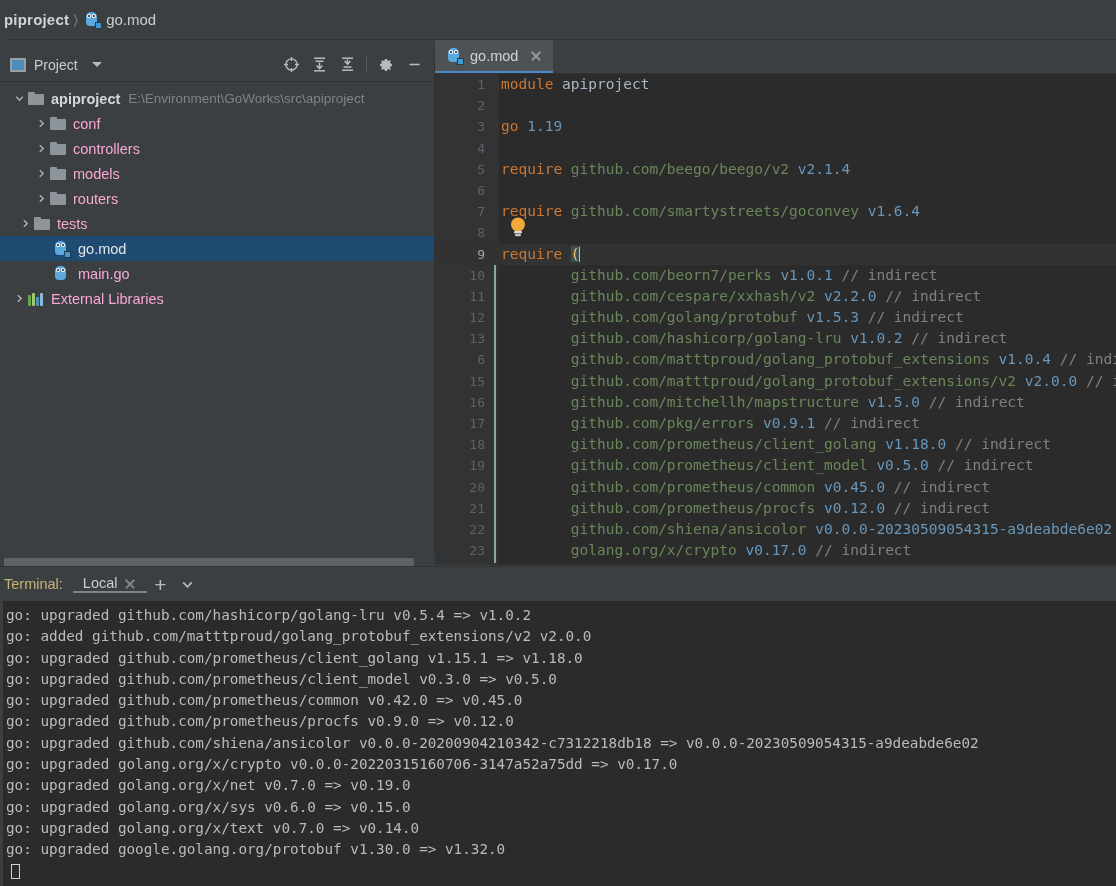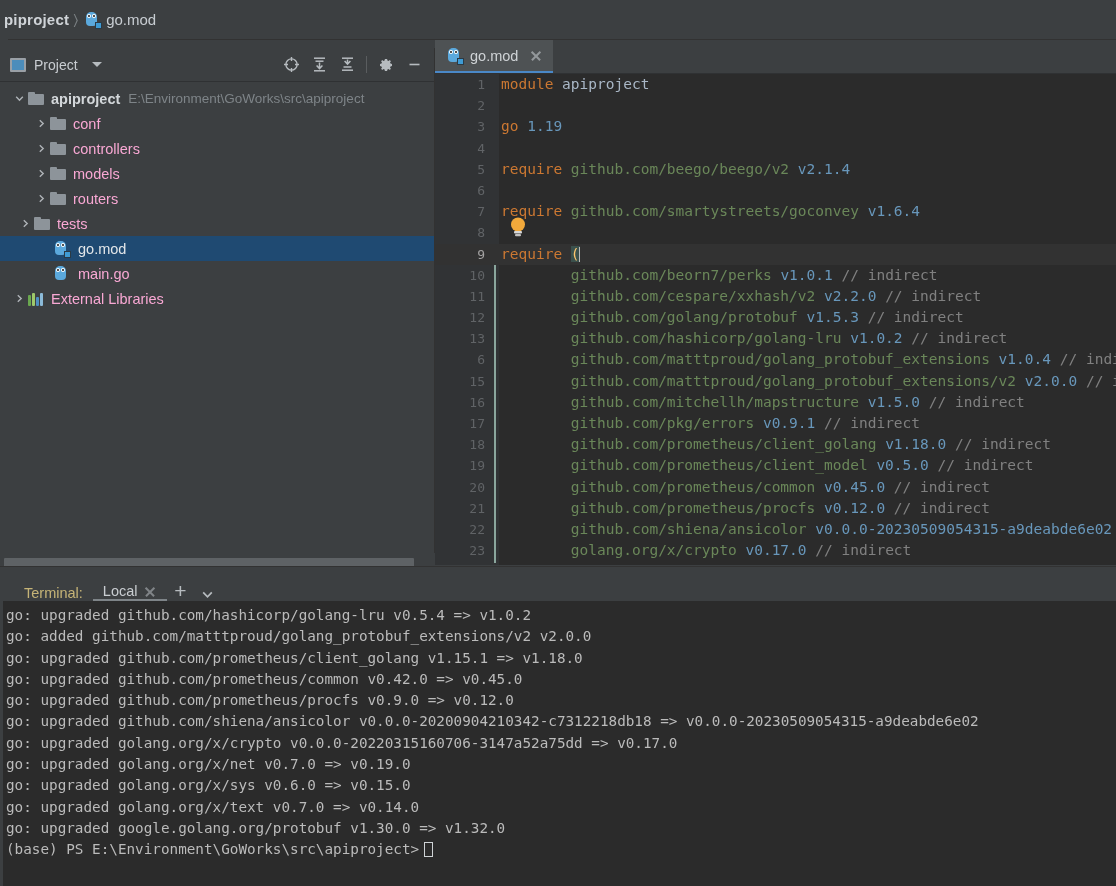--- a/index.html
+++ b/index.html
@@ -193,22 +193,22 @@
     position: absolute; left: 508px; top: 216px; width: 18px; height: 20px; z-index: 5;
   }
 
   
   .term-panel {
     position: absolute; left: 0; top: 566px; width: 1116px; height: 320px;
     background: #2b2b2b;
     border-top: 1px solid #323232;
   }
   .term-header {
-    height: 34px; background: #3c3f41; display: flex; align-items: flex-end;
-    padding-left: 24px;
+    height: 34px; background: #3c3f41; display: flex; align-items: center;
+    padding-left: 4px;
   }
   .term-title {
     display: flex; align-items: center; font-size: 14.5px; color: #c6b477; padding-right: 10px;
   }
   .term-tab {
     display: flex; align-items: center; gap: 6px; padding: 0 10px;
     border-bottom: 2px solid #7e8488;
   }
   .term-tab-label { font-size: 14.5px; color: #c9cdd1; }
   .term-tab-close { width: 13px; height: 13px; position: relative; opacity: .55; }
@@ -494,26 +494,27 @@
         <svg width="13" height="13" viewBox="0 0 13 13">
             <path d="M2.2 4.4L6.5 8.8 10.8 4.4" fill="none" stroke="#b6bbbf" stroke-width="1.7"></path>
           </svg>
       </span>
     </div>
 
     <div class="term-body">
       <div class="tline">go: upgraded github.com/hashicorp/golang-lru v0.5.4 =&gt; v1.0.2</div>
       <div class="tline">go: added github.com/matttproud/golang_protobuf_extensions/v2 v2.0.0</div>
       <div class="tline">go: upgraded github.com/prometheus/client_golang v1.15.1 =&gt; v1.18.0</div>
+      <div class="tline">go: upgraded github.com/prometheus/client_model v0.3.0 =&gt; v0.5.0</div>
       <div class="tline">go: upgraded github.com/prometheus/common v0.42.0 =&gt; v0.45.0</div>
       <div class="tline">go: upgraded github.com/prometheus/procfs v0.9.0 =&gt; v0.12.0</div>
       <div class="tline">go: upgraded github.com/shiena/ansicolor v0.0.0-20200904210342-c7312218db18 =&gt; v0.0.0-20230509054315-a9deabde6e02</div>
       <div class="tline">go: upgraded golang.org/x/crypto v0.0.0-20220315160706-3147a52a75dd =&gt; v0.17.0</div>
       <div class="tline">go: upgraded golang.org/x/net v0.7.0 =&gt; v0.19.0</div>
       <div class="tline">go: upgraded golang.org/x/sys v0.6.0 =&gt; v0.15.0</div>
       <div class="tline">go: upgraded golang.org/x/text v0.7.0 =&gt; v0.14.0</div>
       <div class="tline">go: upgraded google.golang.org/protobuf v1.30.0 =&gt; v1.32.0</div>
-      <div class="tline"><span>(base) PS E:\Environment\GoWorks\src\apiproject&gt;</span><span class="tblock"></span></div>
+      <div class="tline"><span class="tblock"></span></div>
     </div>
     <div class="left-edge"></div>
   </div>
 
 </div>
 
 </body></html>

